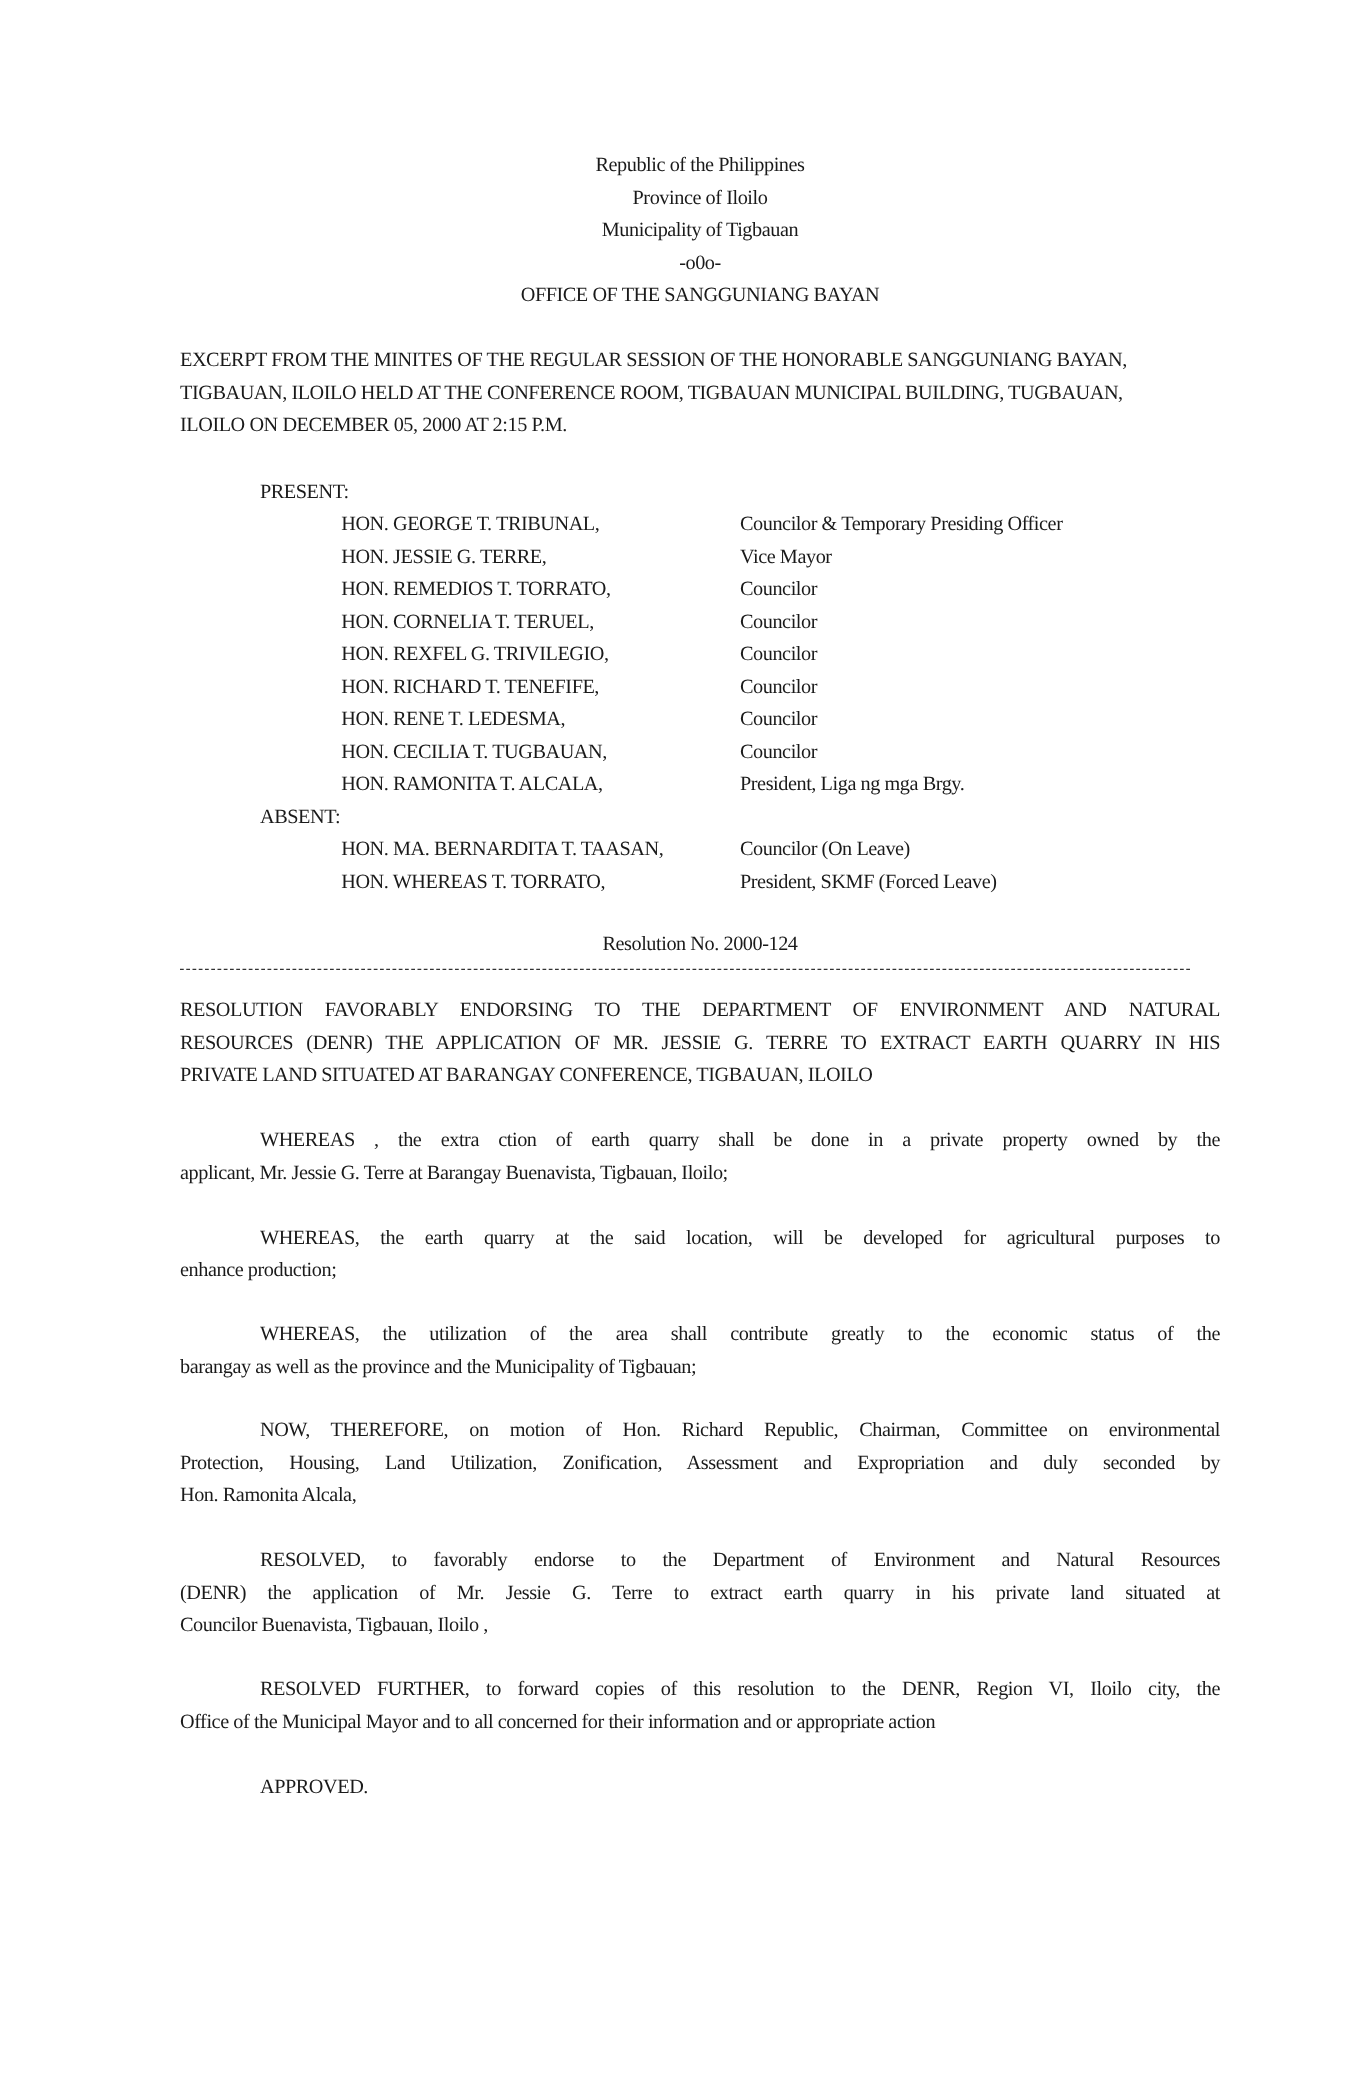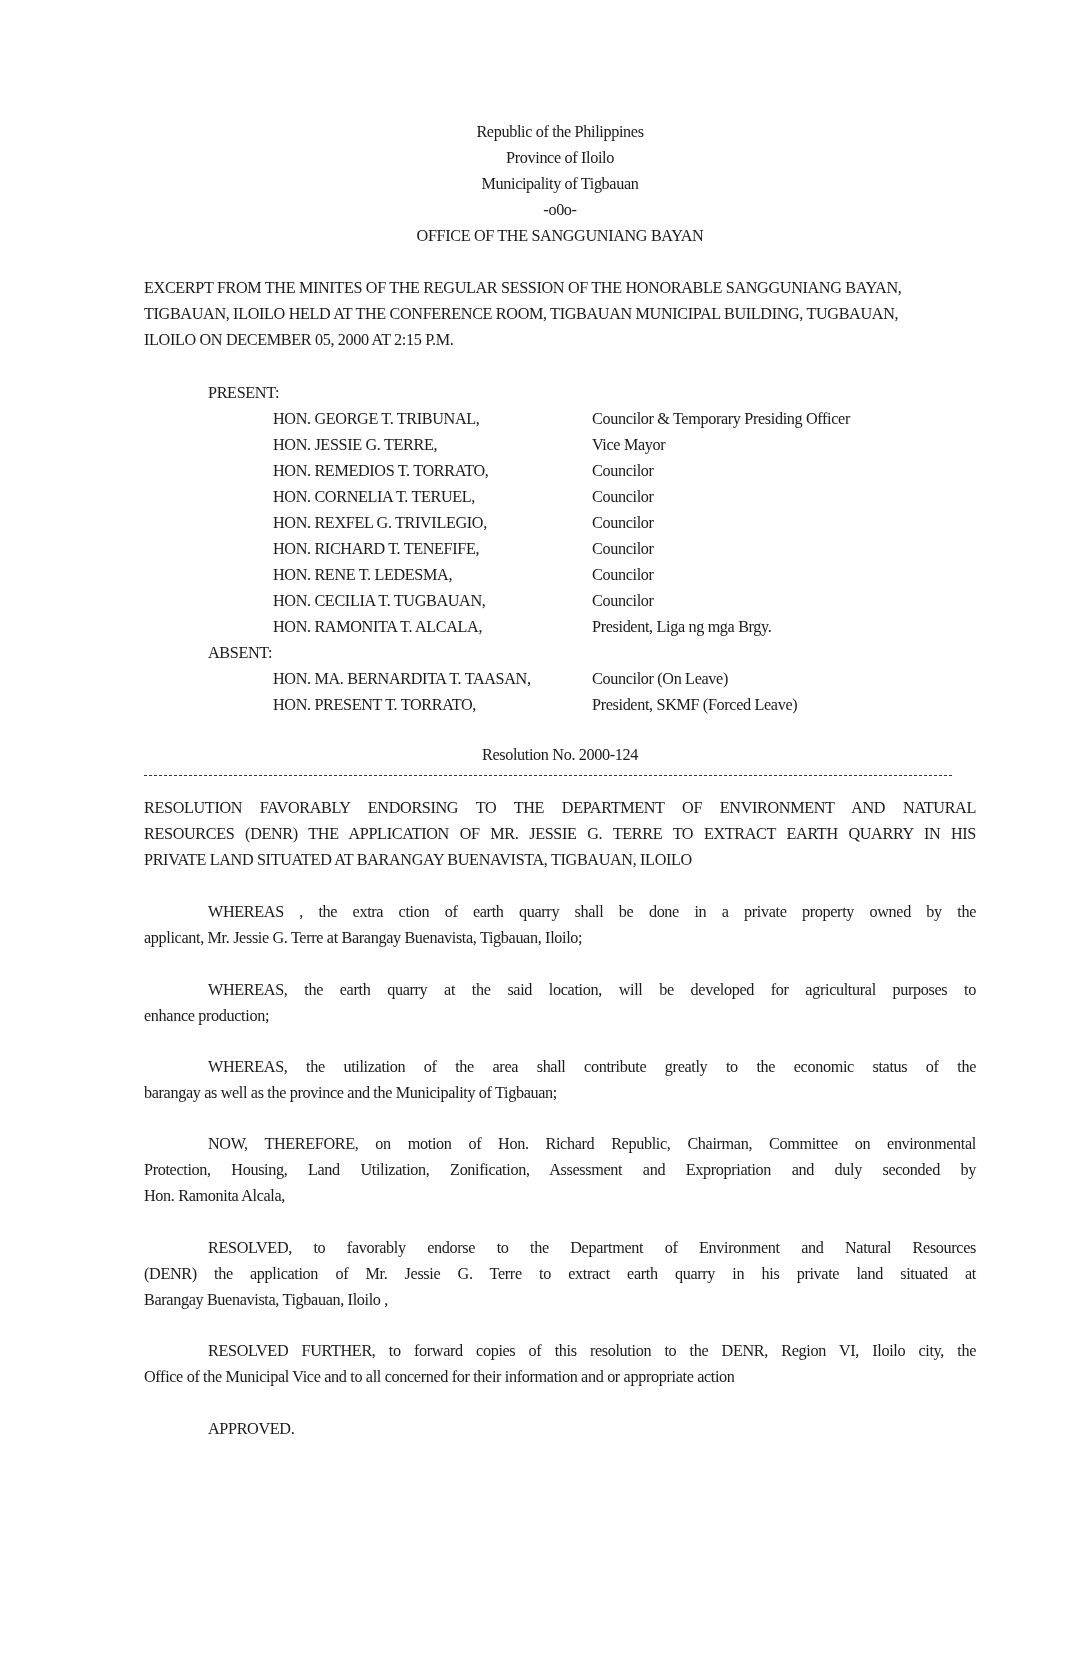--- a/index.html
+++ b/index.html
@@ -118,33 +118,33 @@
     <div class="role" style="top:588px">Councilor</div>
 
     <div class="name" style="top:614px">HON. RAMONITA T. ALCALA,</div>
     <div class="role" style="top:614px">President, Liga ng mga Brgy.</div>
 
     <div class="label" style="top:640px">ABSENT:</div>
 
     <div class="name" style="top:666px">HON. MA. BERNARDITA T. TAASAN,</div>
     <div class="role" style="top:666px">Councilor (On Leave)</div>
 
-    <div class="name" style="top:692px">HON. PRESENT T. TORRATO,</div>
+    <div class="name" style="top:692px">HON. WHEREAS T. TORRATO,</div>
     <div class="role" style="top:692px">President, SKMF (Forced Leave)</div>
   </div>
 
   <div class="divider"></div>
 
   <div>
     <div class="header-line" style="top:742px">Resolution No. 2000-124</div>
 
     <div>
       <div class="line justify" style="top:795px">RESOLUTION FAVORABLY ENDORSING TO THE DEPARTMENT OF ENVIRONMENT AND NATURAL</div>
       <div class="line justify" style="top:821px">RESOURCES (DENR) THE APPLICATION OF MR. JESSIE G. TERRE TO EXTRACT EARTH QUARRY IN HIS</div>
-      <div class="line" style="top:847px">PRIVATE LAND SITUATED AT BARANGAY BUENAVISTA, TIGBAUAN, ILOILO</div>
+      <div class="line" style="top:847px">PRIVATE LAND SITUATED AT BARANGAY CONFERENCE, TIGBAUAN, ILOILO</div>
     </div>
 
     <div>
       <div class="line justify" style="top:899px; padding-left:64px; width:768px">WHEREAS ,   the extra ction of earth quarry shall be done in a private property owned by the</div>
       <div class="line" style="top:925px">applicant, Mr. Jessie G. Terre at Barangay Buenavista, Tigbauan, Iloilo;</div>
     </div>
 
     <div>
       <div class="line justify" style="top:977px; padding-left:64px; width:768px">WHEREAS, the earth quarry at the said location, will be developed for agricultural purposes to</div>
       <div class="line" style="top:1003px">enhance production;</div>
@@ -157,24 +157,24 @@
 
     <div>
       <div class="line justify" style="top:1131px; padding-left:64px; width:768px">NOW, THEREFORE, on motion of Hon. Richard Republic, Chairman, Committee on environmental</div>
       <div class="line justify" style="top:1157px">Protection, Housing,  Land Utilization, Zonification, Assessment and Expropriation and duly seconded by</div>
       <div class="line" style="top:1183px">Hon. Ramonita Alcala,</div>
     </div>
 
     <div>
       <div class="line justify" style="top:1235px; padding-left:64px; width:768px">RESOLVED, to favorably endorse to the Department of Environment and Natural Resources</div>
       <div class="line justify" style="top:1261px">(DENR) the application of Mr. Jessie G. Terre to extract earth quarry in his private land situated at</div>
-      <div class="line" style="top:1287px">Barangay Buenavista, Tigbauan, Iloilo ,</div>
+      <div class="line" style="top:1287px">Councilor Buenavista, Tigbauan, Iloilo ,</div>
     </div>
 
     <div>
       <div class="line justify" style="top:1338px; padding-left:64px; width:768px">RESOLVED FURTHER, to forward copies of this resolution to the DENR, Region VI, Iloilo city, the</div>
-      <div class="line" style="top:1364px">Office of the Municipal Vice and to all  concerned for their information and or appropriate action</div>
+      <div class="line" style="top:1364px">Office of the Municipal Mayor and to all  concerned for their information and or appropriate action</div>
     </div>
 
     <div class="line" style="top:1416px; left:192px">APPROVED.</div>
   </div>
 
 </div>
 
 </body></html>

